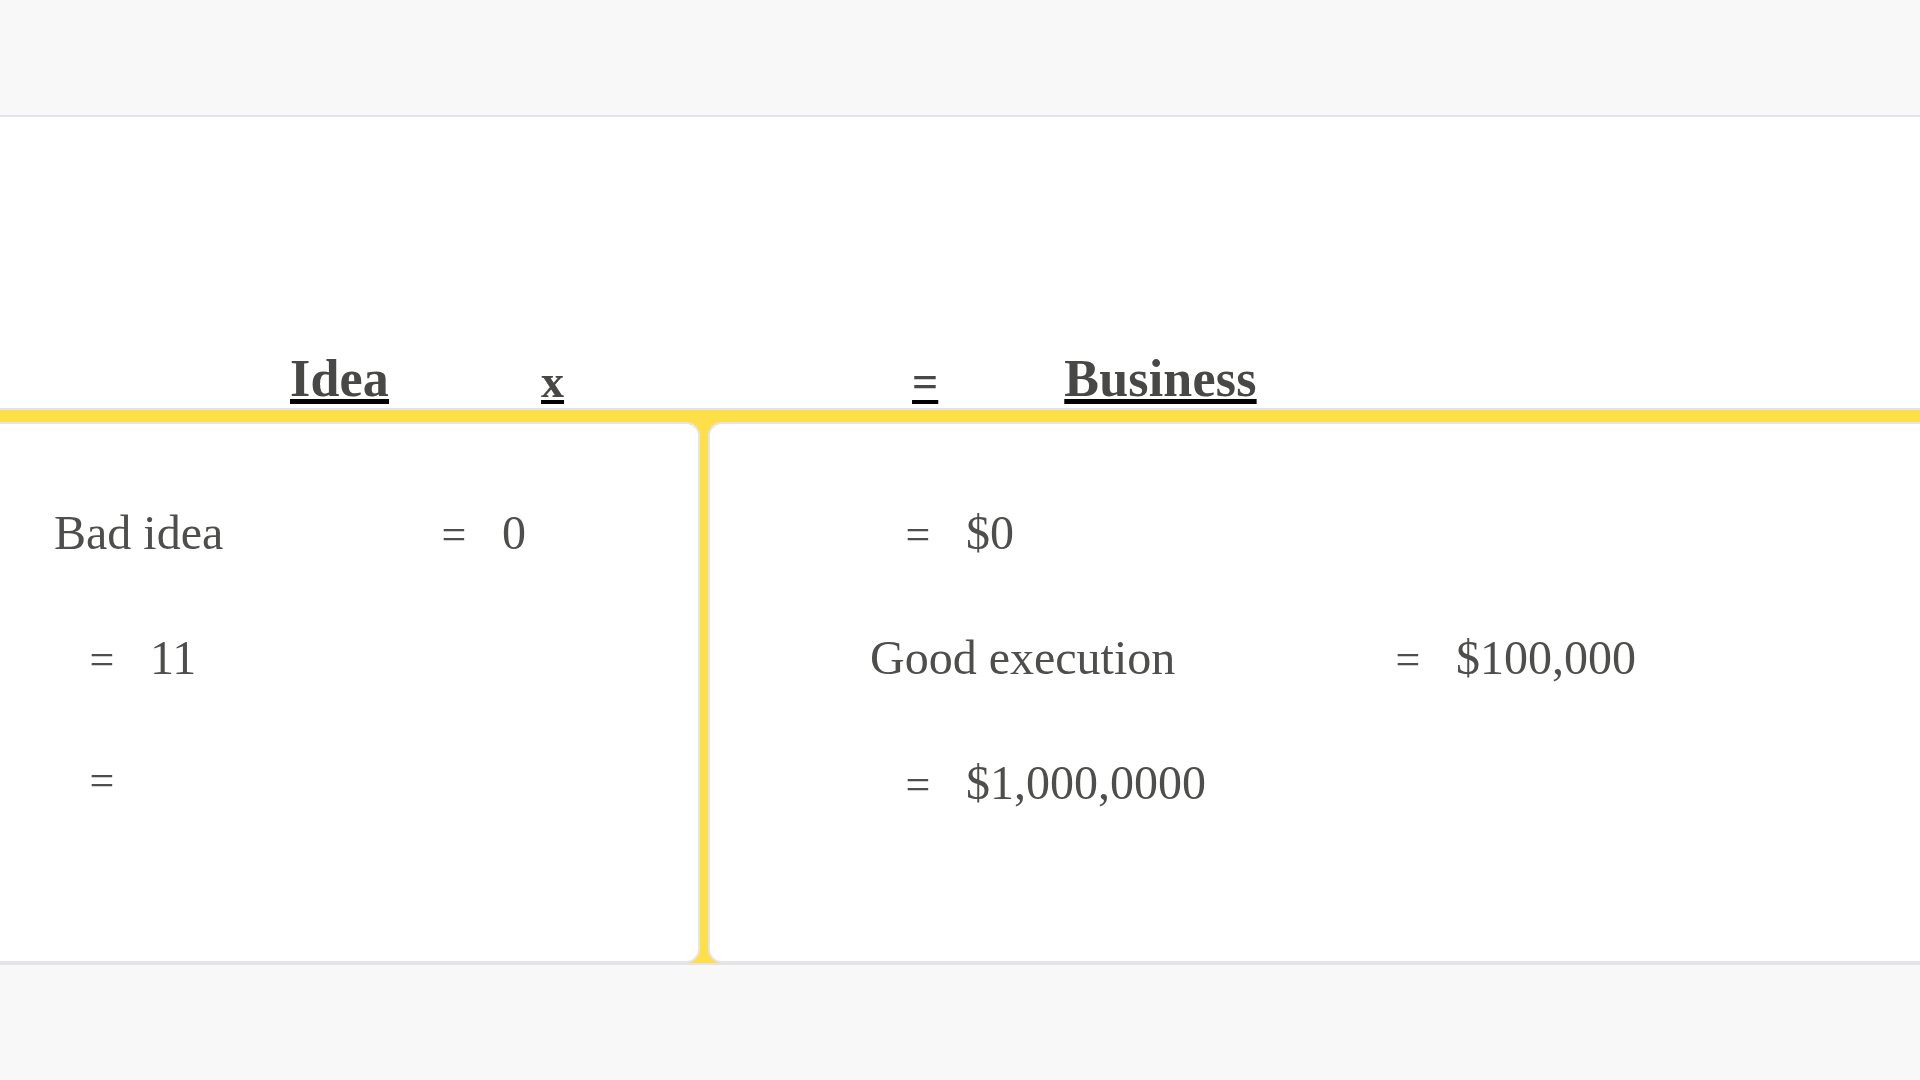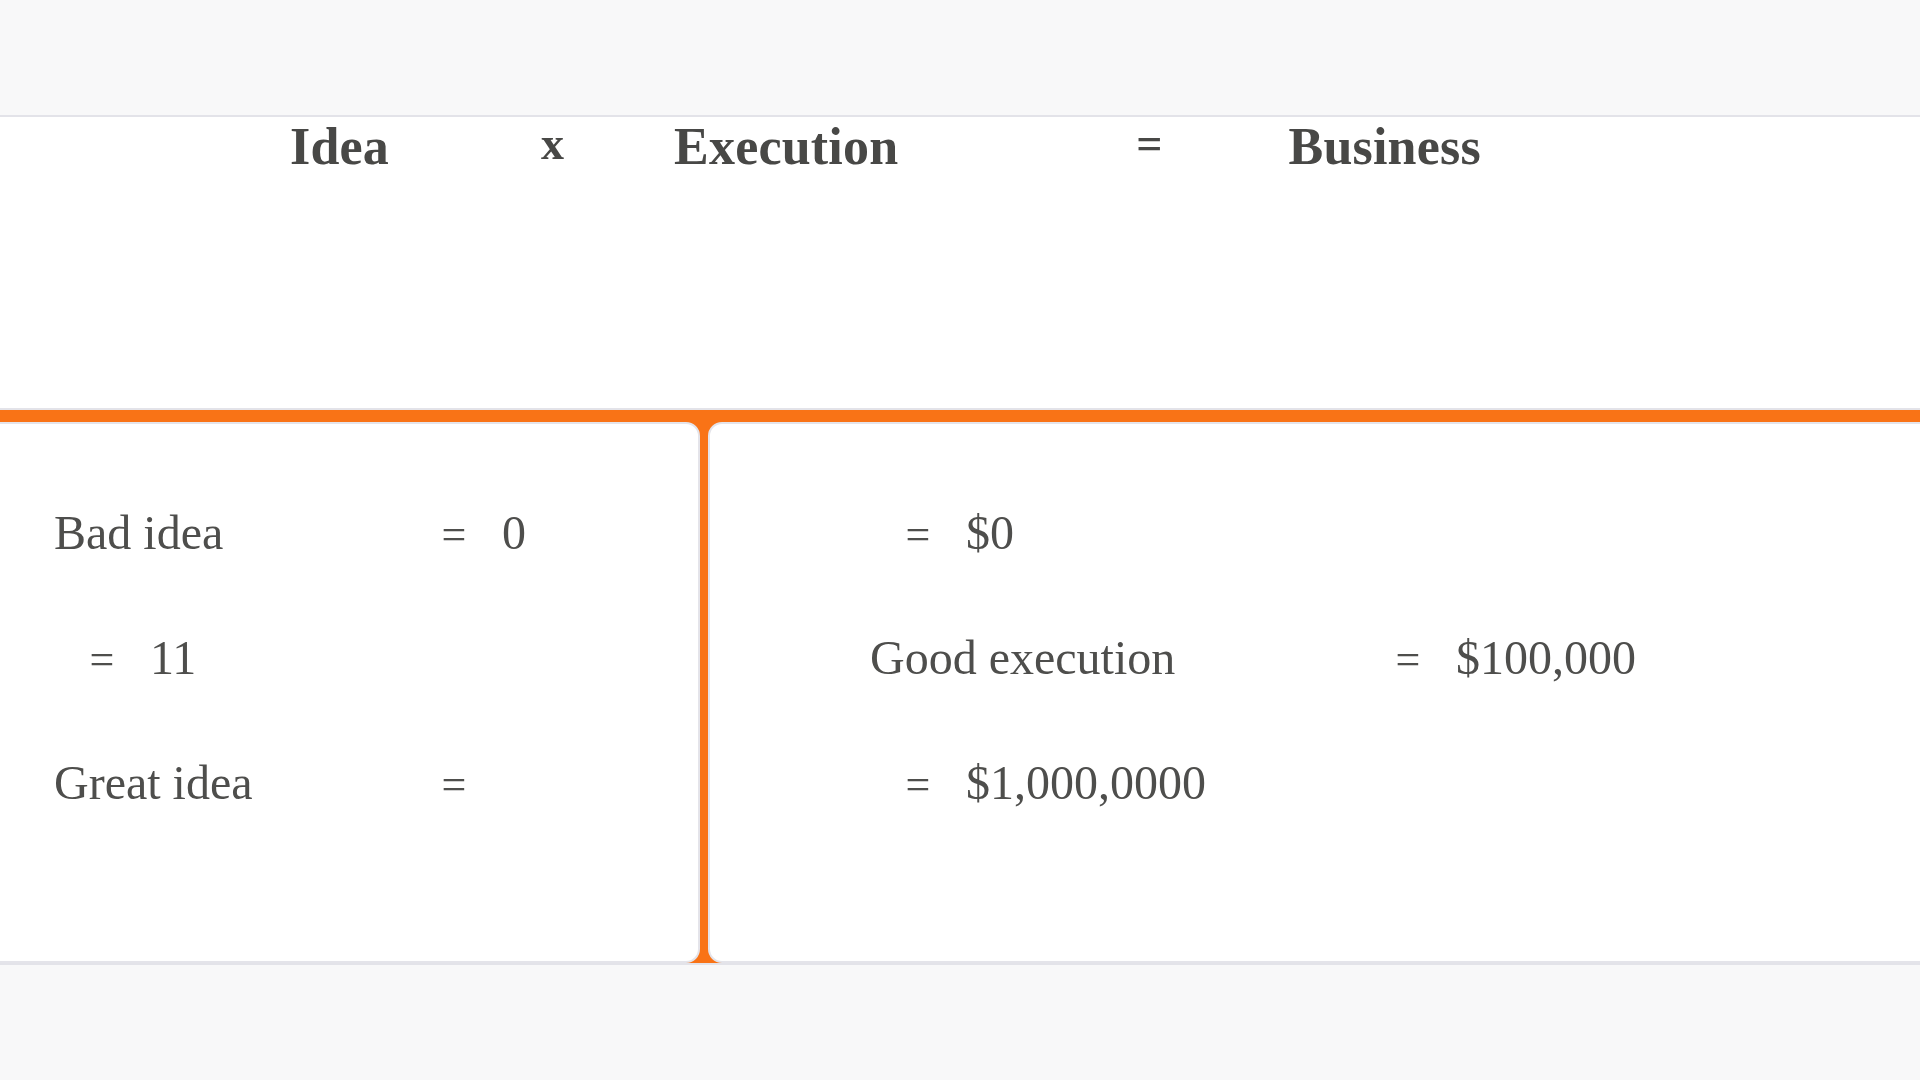--- a/index.html
+++ b/index.html
@@ -44,24 +44,25 @@
     box-sizing: border-box;
   }
 
   .formula-row {
     position: absolute;
     left: 0;
     top: 0;
     width: 1920px;
     height: 291px;
     display: flex;
-    align-items: flex-start;
+    align-items: flex-end;
     justify-content: flex-start;
     padding-left: 290px;
     box-sizing: border-box;
+    text-decoration: underline;
   }
 
   .formula-term {
     font-family: "Liberation Serif", "DejaVu Serif", serif;
     font-weight: bold;
     font-size: 52px;
     color: #484846;
     letter-spacing: 0.2px;
     white-space: nowrap;
   }
@@ -79,21 +80,21 @@
   .sp-c { width: 238px; }
   .sp-d { width: 126px; }
 
   
   .card-area {
     position: absolute;
     left: 0;
     top: 410px;
     width: 1920px;
     height: 553px;
-    background: #f97316;
+    background: #fde047;
     box-sizing: border-box;
   }
 
   .card {
     position: absolute;
     top: 12px;
     height: 541px;
     background: #ffffff;
     border: 2px solid #e4e4ea;
     border-radius: 14px;
@@ -181,21 +182,20 @@
 <div class="page">
 
   <div class="top-strip"></div>
 
   <div class="header-band">
     <div class="formula-row">
       <span class="formula-term">Idea</span>
       <span class="sp-a"></span>
       <span class="formula-op">x</span>
       <span class="sp-b"></span>
-      <span class="formula-term">Execution</span>
       <span class="sp-c"></span>
       <span class="formula-op">=</span>
       <span class="sp-d"></span>
       <span class="formula-term">Business</span>
     </div>
   </div>
 
   <div class="card-area">
 
     <div class="card card-left">
@@ -206,21 +206,20 @@
           <span class="row-eq">=</span>
           <span class="row-value">0</span>
         </div>
 
         <div class="row">
           <span class="row-eq">=</span>
           <span class="row-value">11</span>
         </div>
 
         <div class="row">
-          <span class="row-label">Great idea</span>
           <span class="row-eq">=</span>
         </div>
 
       </div>
     </div>
 
     <div class="card card-right">
       <div class="card-inner">
 
         <div class="row">

